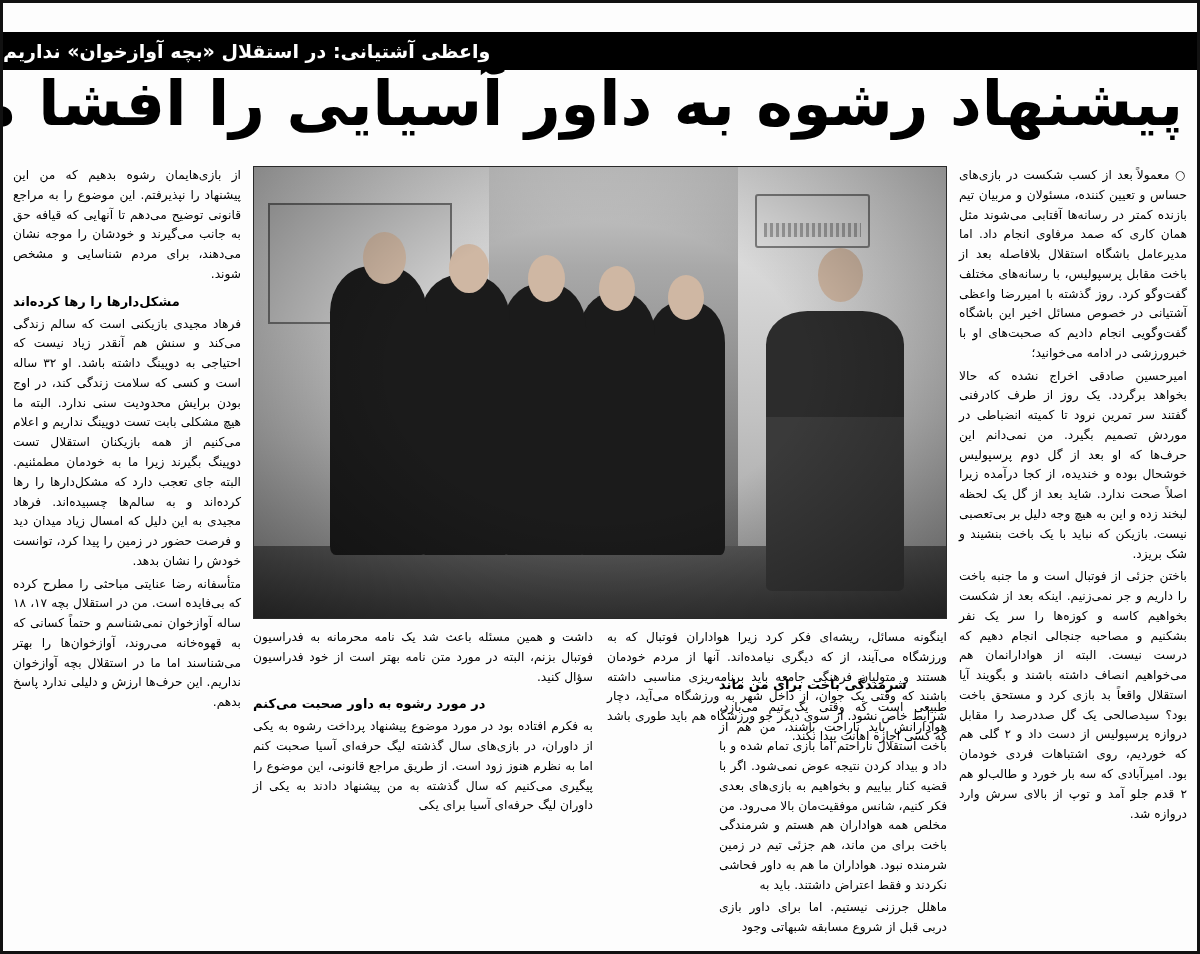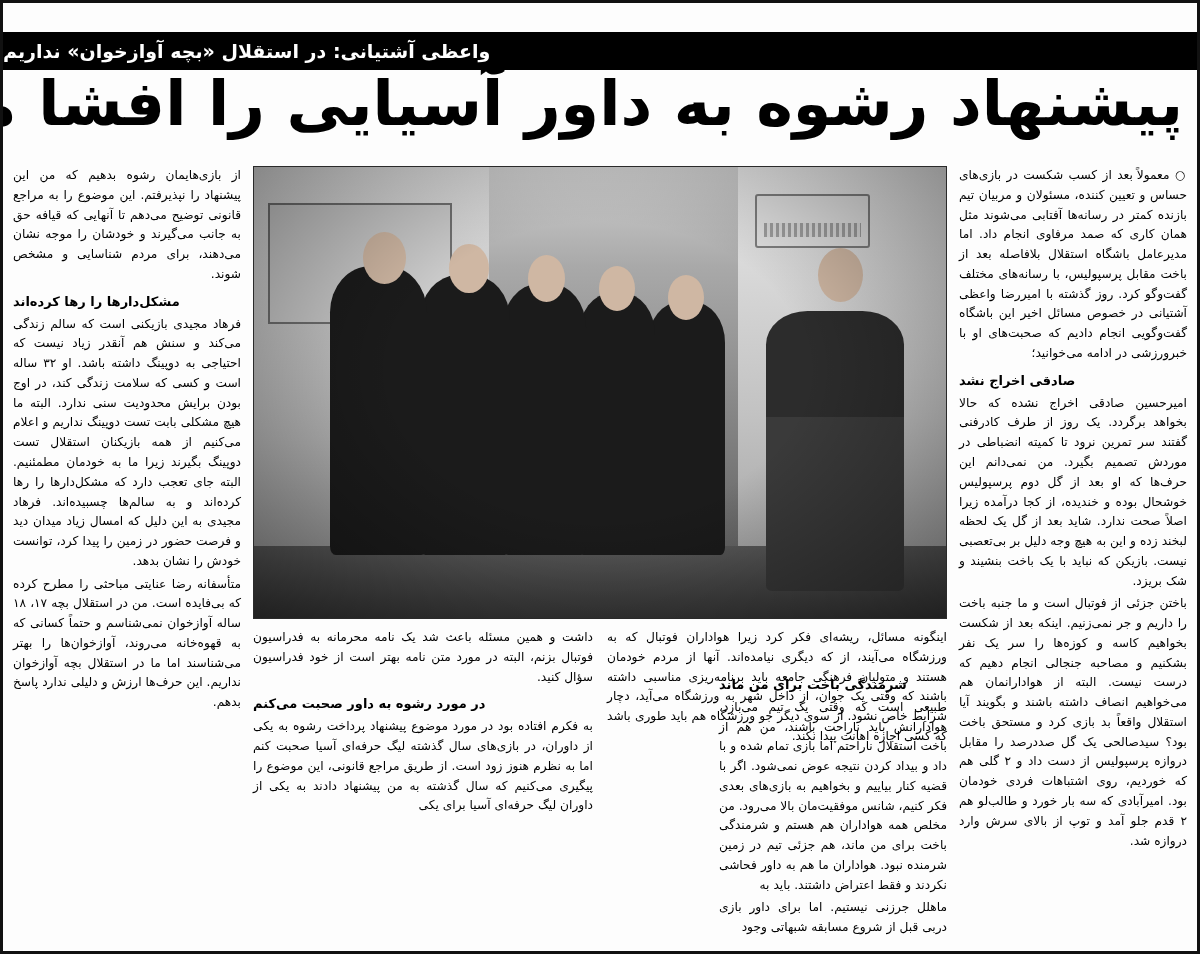--- a/index.html
+++ b/index.html
@@ -184,21 +184,20 @@
 
   <div class="headline-wrap">
     <h1 class="headline">پیشنهاد رشوه به داور آسیایی را افشا می‌کنم</h1>
   </div>
 
   <div class="body-area">
 
     <div class="col col-right">
       <p><span class="lead-mark">○</span> <span>معمولاً بعد از کسب شکست در بازی‌های حساس و تعیین کننده، مسئولان و مربیان تیم بازنده کمتر در رسانه‌ها آفتابی می‌شوند مثل همان کاری که صمد مرفاوی انجام داد. اما مدیرعامل باشگاه استقلال بلافاصله بعد از باخت مقابل پرسپولیس، با رسانه‌های مختلف گفت‌وگو کرد. روز گذشته با امیررضا واعظی آشتیانی در خصوص مسائل اخیر این باشگاه گفت‌وگویی انجام دادیم که صحبت‌های او با خبرورزشی در ادامه می‌خوانید؛</span></p>
 
-      <span class="sub">صادقی اخراج نشد</span>
       <p>امیرحسین صادقی اخراج نشده که حالا بخواهد برگردد. یک روز از طرف کادرفنی گفتند سر تمرین نرود تا کمیته انضباطی در موردش تصمیم بگیرد. من نمی‌دانم این حرف‌ها که او بعد از گل دوم پرسپولیس خوشحال بوده و خندیده، از کجا درآمده زیرا اصلاً صحت ندارد. شاید بعد از گل یک لحظه لبخند زده و این به هیچ وجه دلیل بر بی‌تعصبی نیست. بازیکن که نباید با یک باخت بنشیند و شک بریزد.</p>
 
       <p>باختن جزئی از فوتبال است و ما جنبه باخت را داریم و جر نمی‌زنیم. اینکه بعد از شکست بخواهیم کاسه و کوزه‌ها را سر یک نفر بشکنیم و مصاحبه جنجالی انجام دهیم که درست نیست. البته از هوادارانمان هم می‌خواهیم انصاف داشته باشند و بگویند آیا استقلال واقعاً بد بازی کرد و مستحق باخت بود؟ سیدصالحی یک گل صددرصد را مقابل دروازه پرسپولیس از دست داد و ۲ گلی هم که خوردیم، روی اشتباهات فردی خودمان بود. امیرآبادی که سه بار خورد و طالب‌لو هم ۲ قدم جلو آمد و توپ از بالای سرش وارد دروازه شد.</p>
     </div>
 
     <div class="col col-mid">
 
       <div class="photo">
         <div class="sky"></div>
         <div class="wall-left"></div>

